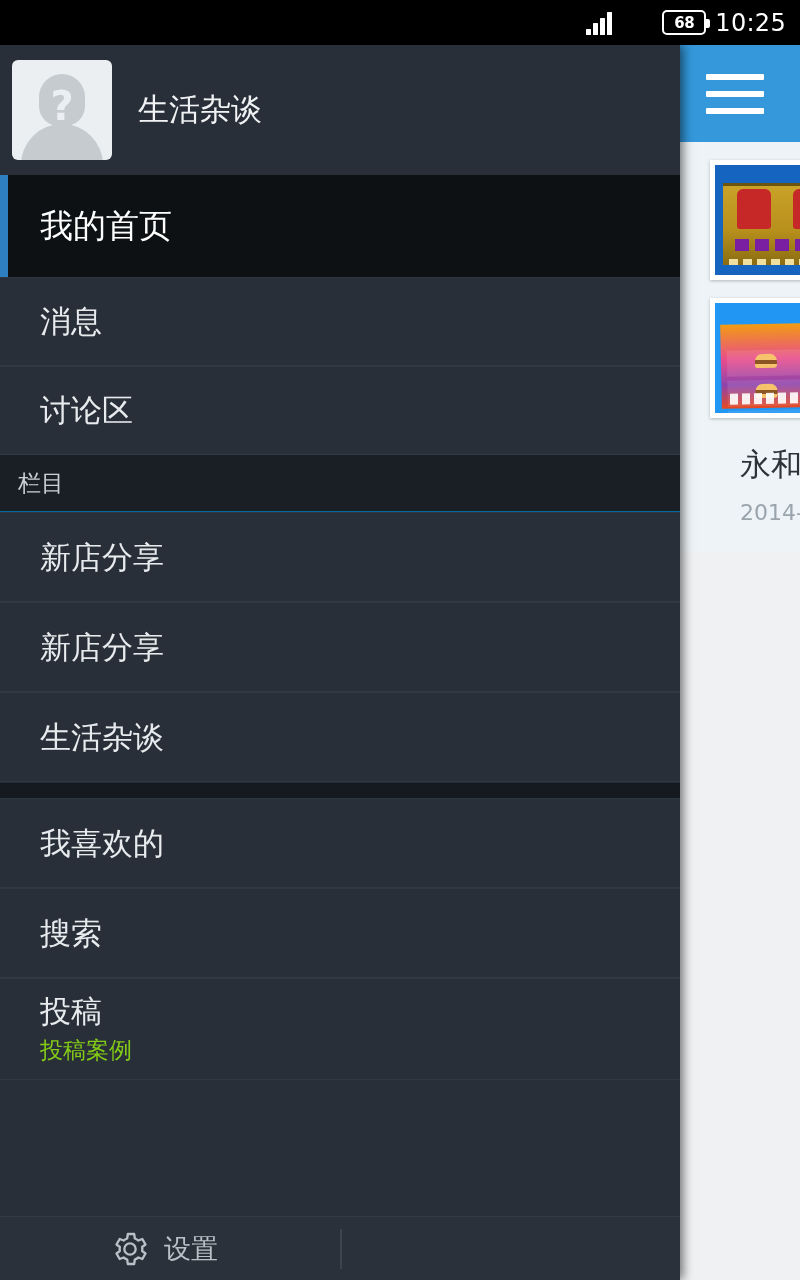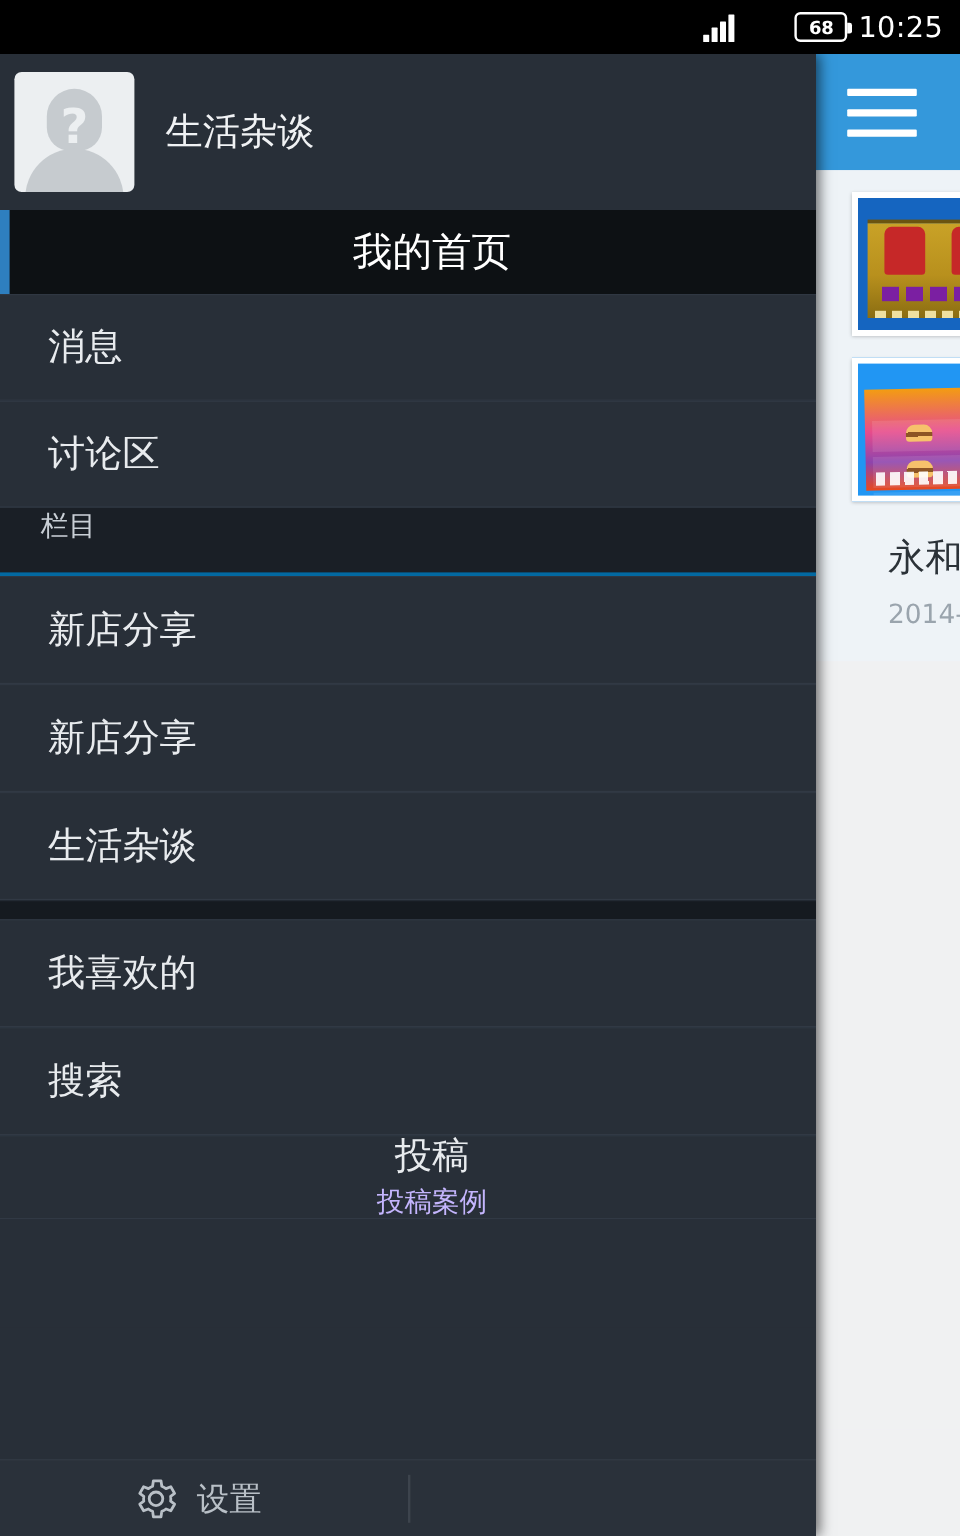--- a/index.html
+++ b/index.html
@@ -136,36 +136,36 @@
 
   .nav{ flex:1 1 auto; overflow:hidden; }
 
   .item{
     position:relative; padding:0 0 0 40px;
     display:flex; flex-direction:column; justify-content:center;
     background:#282f38; border-bottom:1px solid #313944;
     border-top:1px solid #2f3742;
   }
   .item .t{ color:#e8ebee; font-size:31px; line-height:1.1; }
-  .item .s{ color:#c4b5fd; font-size:23px; line-height:1.1; margin-top:10px; }
+  .item .s{ color:#84cc16; font-size:23px; line-height:1.1; margin-top:10px; }
 
   .item.h88{ height:89px; }
   .item.h90{ height:90px; }
-  .item.h98{ height:70px;text-align:center; }
+  .item.h98{ height:102px; }
 
   .item.active{ background:#0d1114; border-top:none; border-bottom:none; }
   .item.active .t{ font-size:33px; color:#fff; }
   .item.active .s{ color:#868d95; }
   .item.active .bar{
     position:absolute; left:0; top:0; width:8px; height:100%; background:#2e7fbf;
   }
 
   .section{
-    height:57px; background:#1a1f26; display:flex; 
-    padding-left:34px; border-bottom:3px solid #0369a1;
+    height:57px; background:#1a1f26; display:flex; align-items:center;
+    padding-left:18px; border-bottom:1px solid #0369a1;
   }
   .section span{ color:#c9cfd6; font-size:23px; }
 
   .group-gap{ height:16px; background:#151a20; border-top:1px solid #30384380; }
 
   .spacer{ background:#282f38; }
 
   .footer{
     flex:0 0 64px; height:64px; background:#2a313a; border-top:1px solid #333b45;
     display:flex; align-items:center; position:relative;

